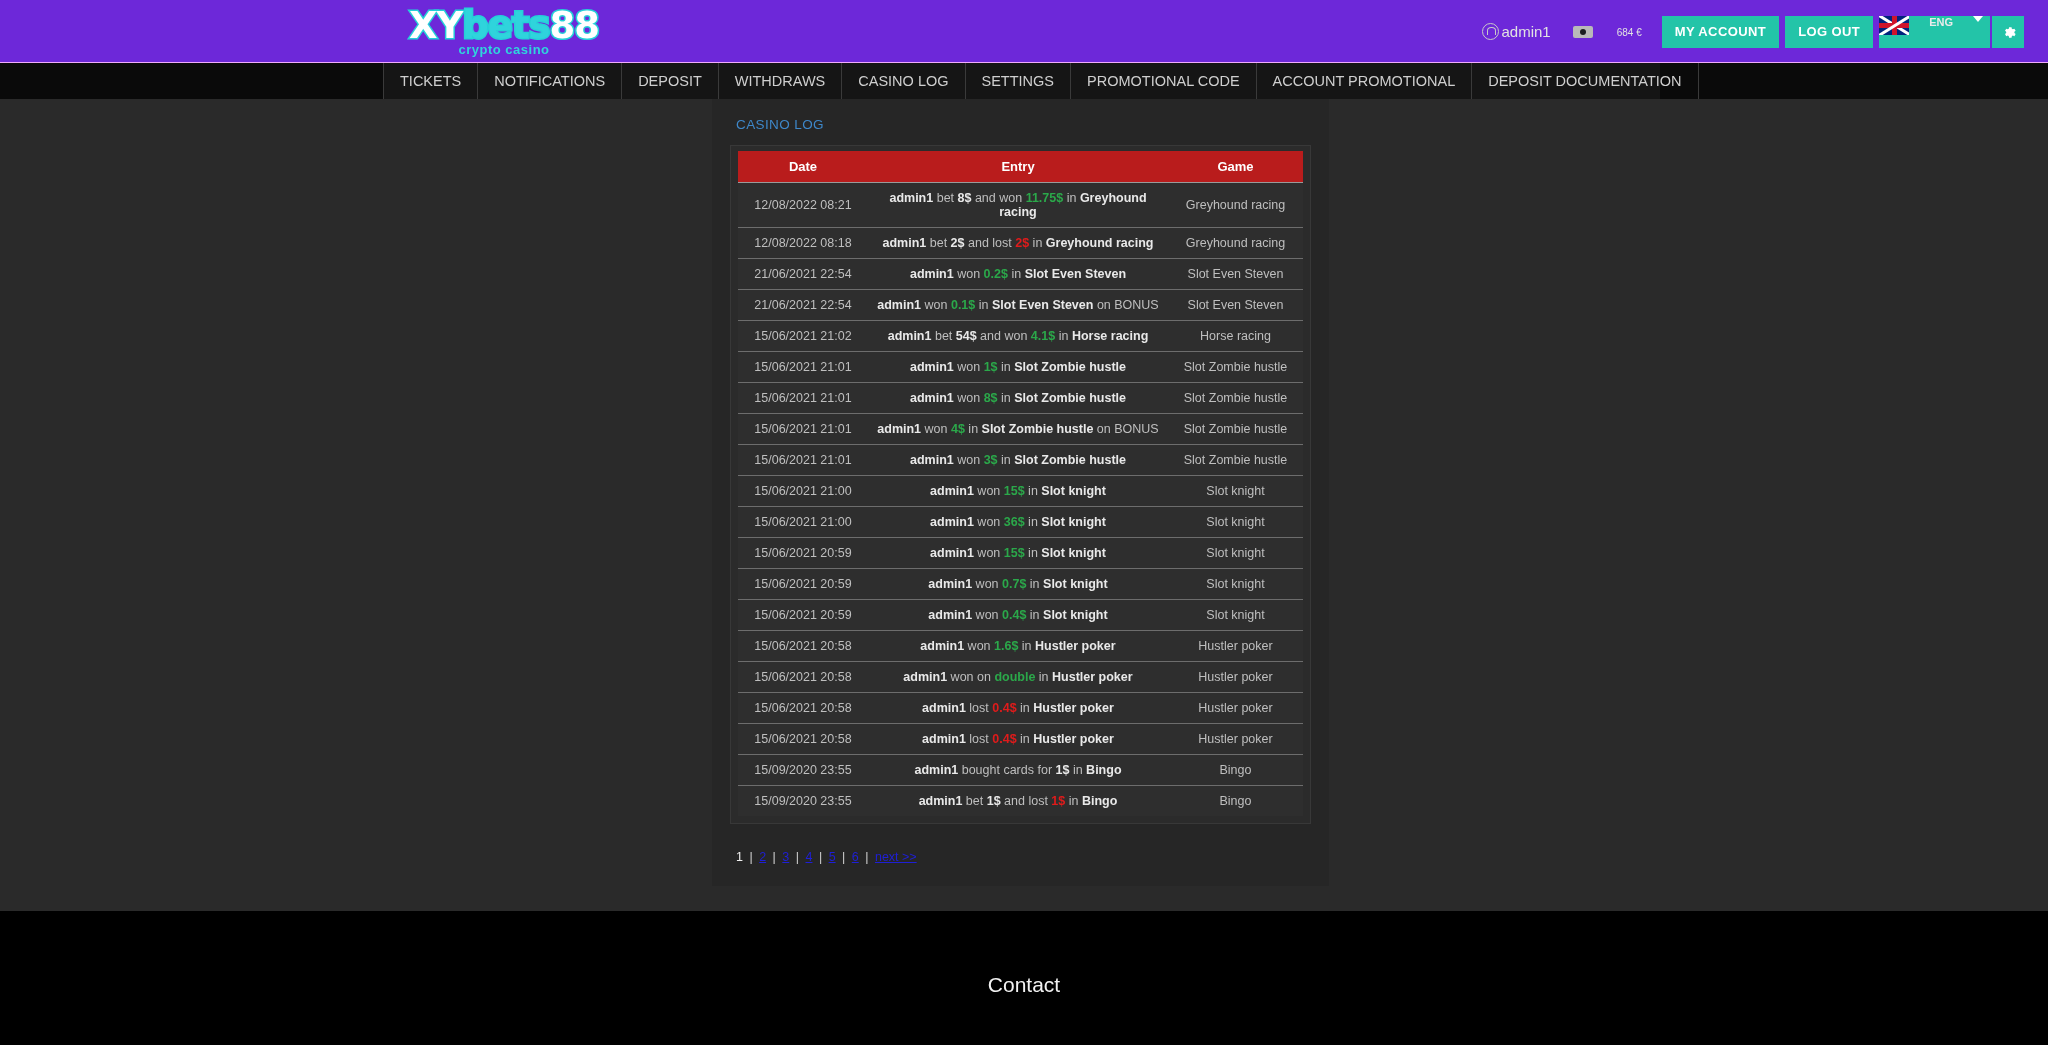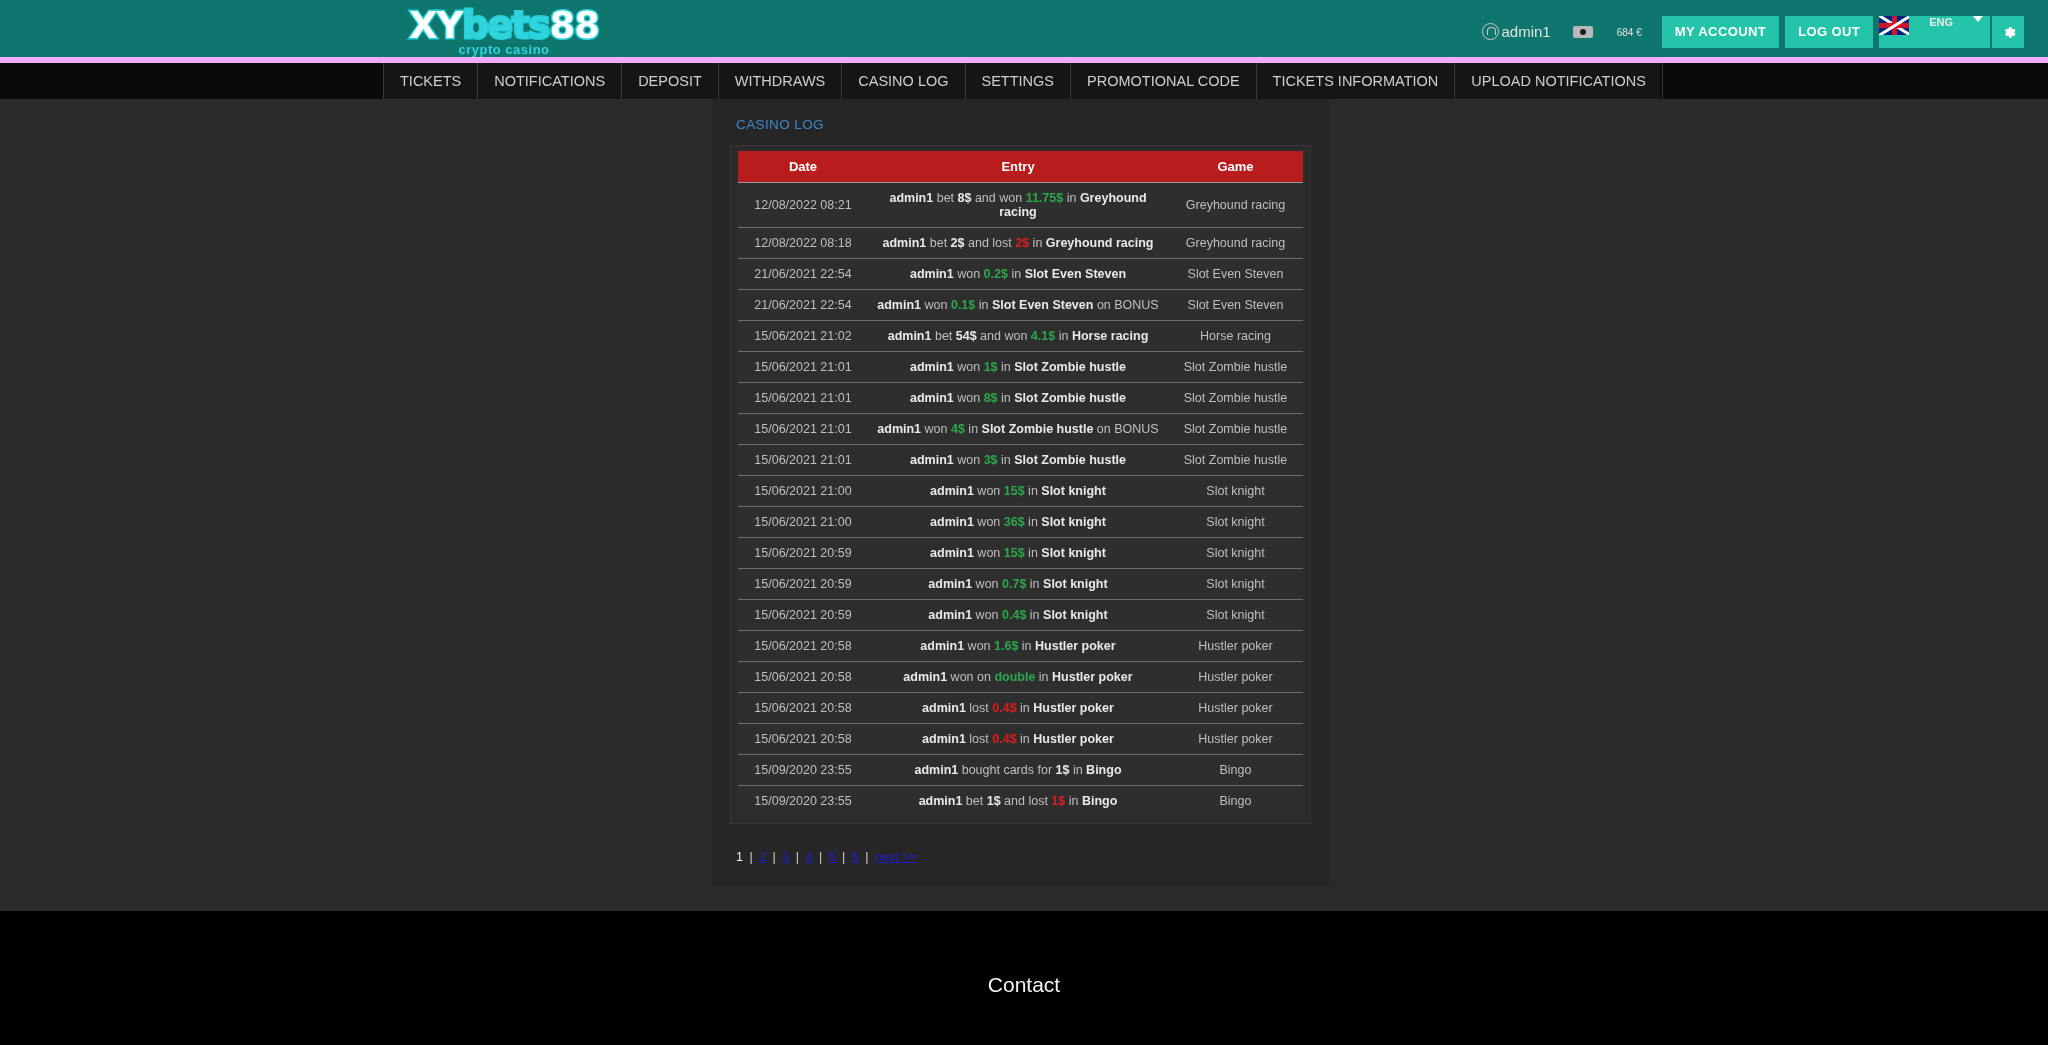--- a/index.html
+++ b/index.html
@@ -9,25 +9,25 @@
     height: 1045px;
     overflow: hidden;
     background: #2a2a2a;
     font-family: "Liberation Sans", sans-serif;
     color: #d8d8d8;
   }
 
   
   .topbar {
     height: 63px;
-    background: #0f766e;
-    display: flex;
-    align-items: center;
-    position: relative;
-    border-bottom: 6px solid #f0abfc;
+    background: #6d28d9;
+    display: flex;
+    align-items: center;
+    position: relative;
+    border-bottom: 1px solid #f0abfc;
   }
   .logo-wrap {
     position: absolute;
     left: 388px;
     top: 6px;
     width: 232px;
     height: 52px;
     display: flex;
     flex-direction: column;
     align-items: center;
@@ -355,22 +355,22 @@
 
 <div class="subnav-band">
   <nav class="subnav">
     <a href="#">TICKETS</a>
     <a href="#">NOTIFICATIONS</a>
     <a href="#">DEPOSIT</a>
     <a href="#">WITHDRAWS</a>
     <a href="#">CASINO LOG</a>
     <a href="#">SETTINGS</a>
     <a href="#">PROMOTIONAL CODE</a>
-    <a href="#">TICKETS INFORMATION</a>
-    <a href="#">UPLOAD NOTIFICATIONS</a>
+    <a href="#">ACCOUNT PROMOTIONAL</a>
+    <a href="#">DEPOSIT DOCUMENTATION</a>
   </nav>
 </div>
 
 <div class="page">
   <div class="panel">
     <div class="panel-title">CASINO LOG</div>
 
     <div class="table-box">
       <table class="log">
         <thead>

